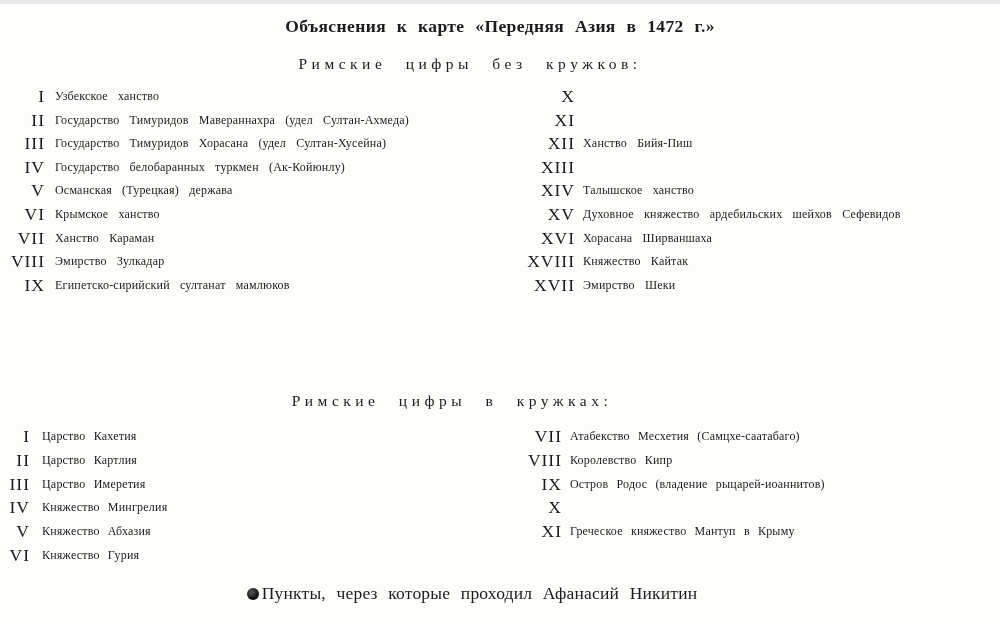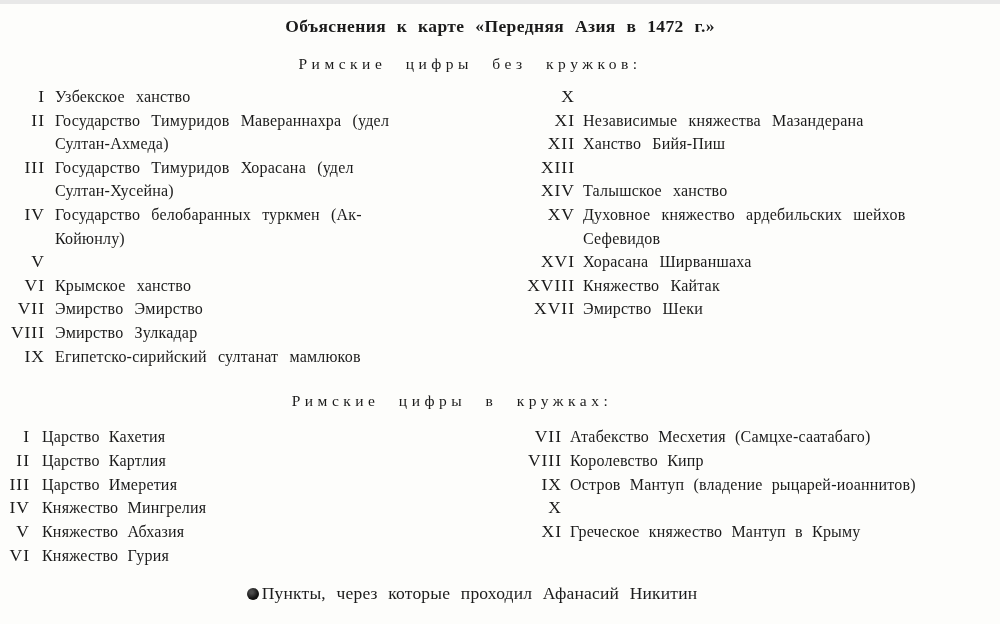--- a/index.html
+++ b/index.html
@@ -31,21 +31,21 @@
   .cols-sec2{top:421px;}
   ul.legend{list-style:none;margin:0;padding:0;position:absolute;top:0;}
   .row{display:flex;align-items:flex-start;}
   .num{
     flex:none;text-align:right;
     letter-spacing:1px;
     font-size:17.5px;line-height:23.6px;
   }
   .txt{
     flex:none;text-align:left;
-    font-size:16px;line-height:23.6px;
+    font-size:12px;line-height:23.6px;
     word-spacing:7px;letter-spacing:0.2px;
   }
   
   .s1-left{left:0;}
   .s1-left .num{width:45px;margin-right:10px;}
   .s1-left .txt{width:362px;}
   .s1-right{left:490px;}
   .s1-right .num{width:85px;margin-right:8px;}
   .s1-right .txt{width:386px;}
   
@@ -95,51 +95,51 @@
           <span class="txt">Государство Тимуридов Хорасана (удел Султан-Хусейна)</span>
         </li>
 
         <li class="row">
           <span class="num">IV</span>
           <span class="txt">Государство белобаранных туркмен (Ак-Койюнлу)</span>
         </li>
 
         <li class="row">
           <span class="num">V</span>
+          <span class="txt">Османская (Турецкая) держава</span>
         </li>
 
         <li class="row">
           <span class="num">VI</span>
           <span class="txt">Крымское ханство</span>
         </li>
 
         <li class="row">
           <span class="num">VII</span>
-          <span class="txt">Эмирство Эмирство</span>
+          <span class="txt">Ханство Караман</span>
         </li>
 
         <li class="row">
           <span class="num">VIII</span>
           <span class="txt">Эмирство Зулкадар</span>
         </li>
 
         <li class="row">
           <span class="num">IX</span>
           <span class="txt">Египетско-сирийский султанат мамлюков</span>
         </li>
       </ul>
     <ul class="legend s1-right">
 
         <li class="row">
           <span class="num">X</span>
         </li>
 
         <li class="row">
           <span class="num">XI</span>
-          <span class="txt">Независимые княжества Мазандерана</span>
         </li>
 
         <li class="row">
           <span class="num">XII</span>
           <span class="txt">Ханство Бийя-Пиш</span>
         </li>
 
         <li class="row">
           <span class="num">XIII</span>
         </li>
@@ -212,21 +212,21 @@
           <span class="txt">Атабекство Месхетия (Самцхе-саатабаго)</span>
         </li>
 
         <li class="row">
           <span class="num">VIII</span>
           <span class="txt">Королевство Кипр</span>
         </li>
 
         <li class="row">
           <span class="num">IX</span>
-          <span class="txt">Остров Мантуп (владение рыцарей-иоаннитов)</span>
+          <span class="txt">Остров Родос (владение рыцарей-иоаннитов)</span>
         </li>
 
         <li class="row">
           <span class="num">X</span>
         </li>
 
         <li class="row">
           <span class="num">XI</span>
           <span class="txt">Греческое княжество Мантуп в Крыму</span>
         </li>

